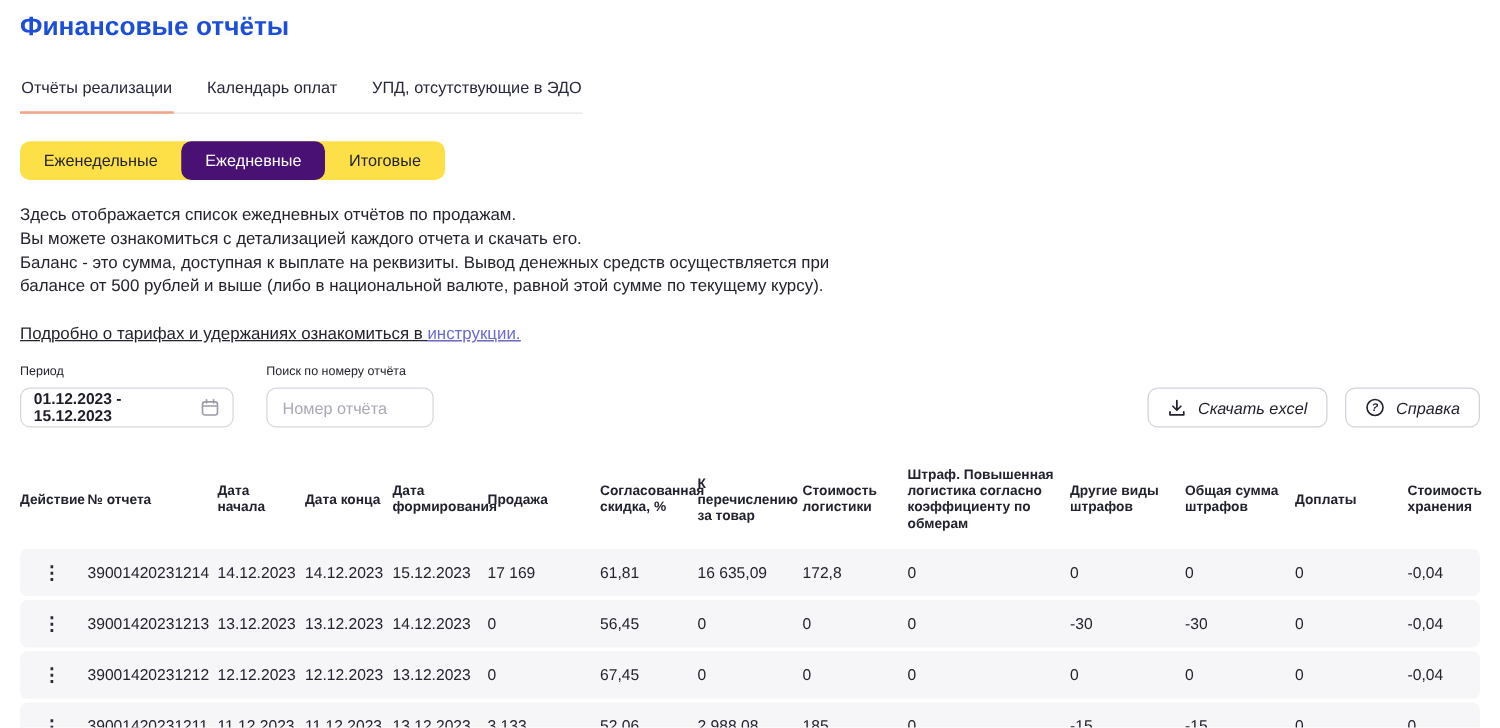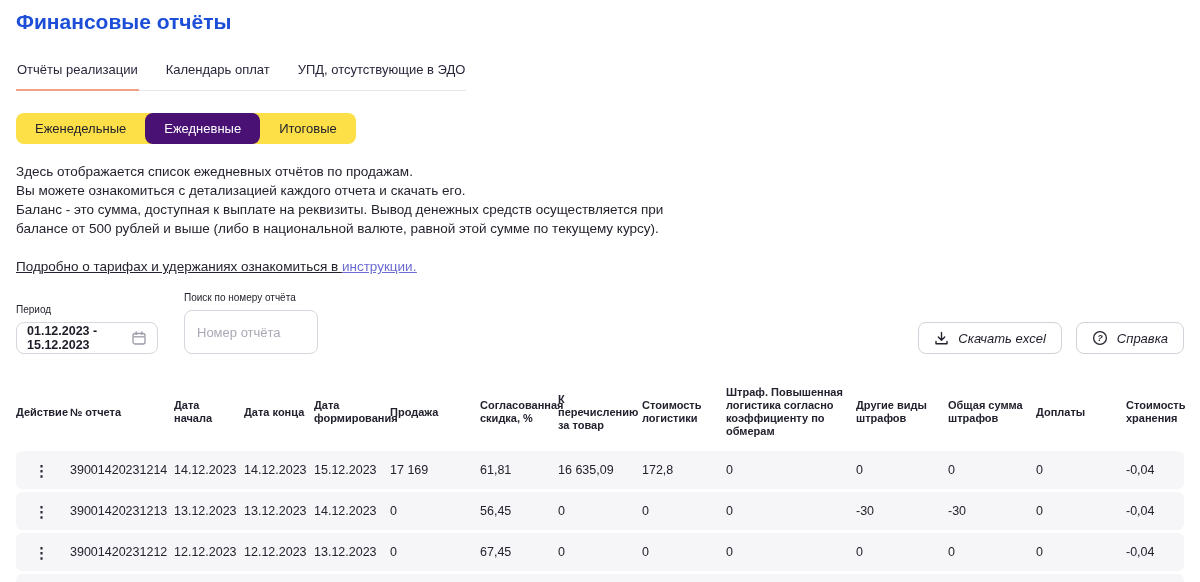--- a/index.html
+++ b/index.html
@@ -21,24 +21,24 @@
   .toggle { font-size: 13px; color: #23232e; padding: 8px 19px; border-radius: 8px; cursor: pointer; white-space: nowrap; }
   .toggle.active { background: #481173; color: #ffffff; }
 
   .desc { margin-top: 18px; font-size: 13.5px; line-height: 19px; color: #23232e; }
   .note { margin: 19px 0 0; font-size: 13.5px; line-height: 19px; color: #23232e; text-decoration: underline; }
   .note a { color: #6b6bd2; text-decoration: underline; cursor: pointer; }
 
   .filters { display: flex; align-items: flex-end; margin-top: 16px; }
   .field { display: flex; flex-direction: column; margin-right: 26px; }
   .field label { font-size: 10px; color: #23232e; margin-bottom: 7px; }
-  .periodbox { width: 142px; height: 32px; border: 1px solid #d6d6de; border-radius: 8px; background:#fff;
+  .periodbox { width: 171px; height: 32px; border: 1px solid #d6d6de; border-radius: 8px; background:#fff;
     display: flex; align-items: center; justify-content: space-between; padding: 0 10px; cursor: pointer; }
   .periodbox .pval { font-size: 12.5px; font-weight: 700; color: #1d1d29; }
-  .search { width: 134px; height: 44px; border: 1px solid #d6d6de; border-radius: 8px; padding: 0 12px;
+  .search { width: 134px; height: 32px; border: 1px solid #d6d6de; border-radius: 8px; padding: 0 12px;
     font-size: 13px; color: #23232e; font-family: "Liberation Sans", sans-serif; }
   .search::placeholder { color: #a9a9b6; }
 
   .actions { margin-left: auto; display: flex; gap: 14px; }
   .btn { display: inline-flex; align-items: center; gap: 9px; height: 32px; padding: 0 15px;
     background: #fff; border: 1px solid #d2d2da; border-radius: 8px; font-size: 13px; color: #1e1e2b;
     font-family: "Liberation Sans", sans-serif; cursor: pointer; white-space: nowrap; font-style: italic; }
 
   .table { margin-top: 20px; }
   .thead { display: grid; grid-template-columns: var(--cols); align-items: center;

